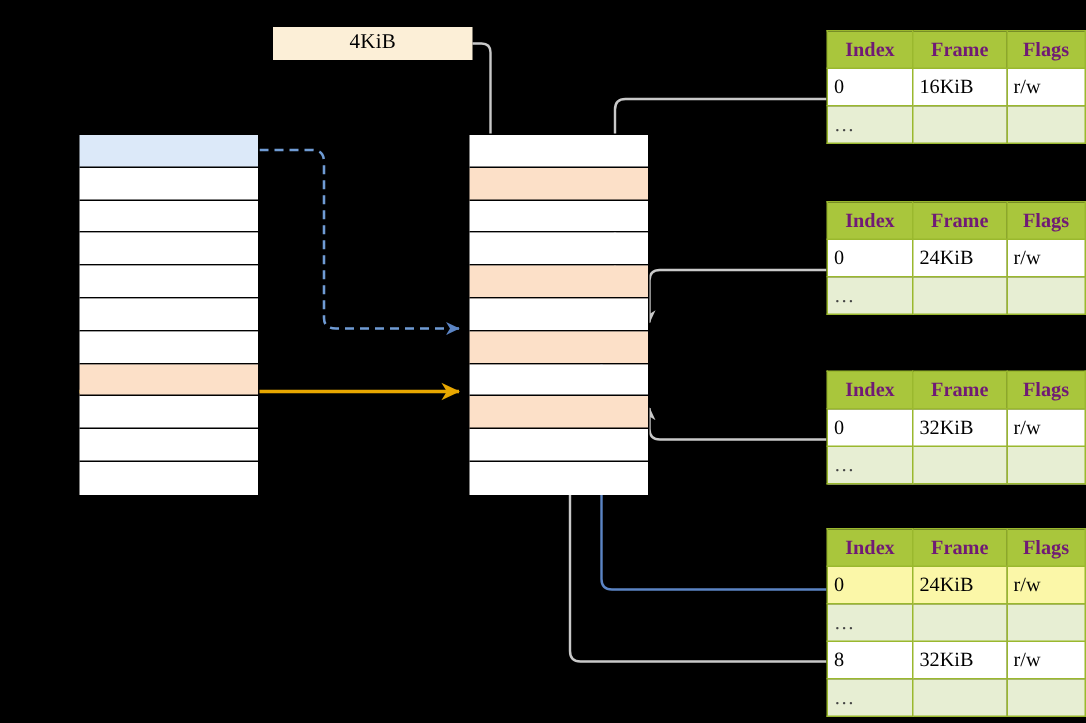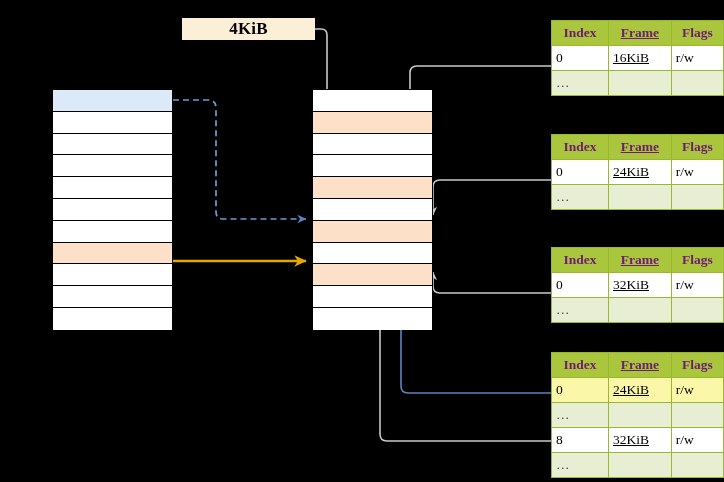--- a/index.html
+++ b/index.html
@@ -11,36 +11,36 @@
   .memcol{position:absolute;border:1.2px solid #000;box-sizing:border-box;}
   .memrow{box-sizing:border-box;background:#ffffff;
           border-bottom:1.2px solid #000;height:21.8px;}
   .memrow:last-child{border-bottom:none;}
   .memrow.blue{background:#dce9f9;}
   .memrow.peach{background:#fce0c8;}
 
   
   .kib-label{position:absolute;background:#fcefd7;color:#000;
              display:flex;align-items:center;justify-content:center;
-             font-size:17px;letter-spacing:.2px;font-weight:bold;}
+             font-size:14px;letter-spacing:.2px;}
 
   
   .ptable{position:absolute;border-collapse:collapse;
           background:#000;border:1.3px solid #9ab82e;}
   .ptable td,.ptable th{border:1.2px solid #9ab82e;
         padding:1px 4px;font-size:13.5px;color:#000;
         height:22px;line-height:20px;vertical-align:middle;white-space:nowrap;}
   .ptable th{background:#a9c63c;color:#701a75;font-weight:bold;
         text-align:center;font-size:13.5px;}
   .ptable td.data{background:#ffffff;text-align:left;}
   .ptable td.ell{background:#e7eed3;text-align:left;color:#444;
         letter-spacing:2px;}
   .ptable td.hl{background:#fbf7a8;}
   .c-index{width:56px;}
-  .c-frame{width:62px;text-decoration:underline;}
+  .c-frame{width:62px;}
   .c-flags{width:50px;}
 
   
   #wires{position:absolute;left:0;top:0;width:724px;height:482px;
          pointer-events:none;}
 </style>
 </head>
 <body>
 
 <div id="stage">

